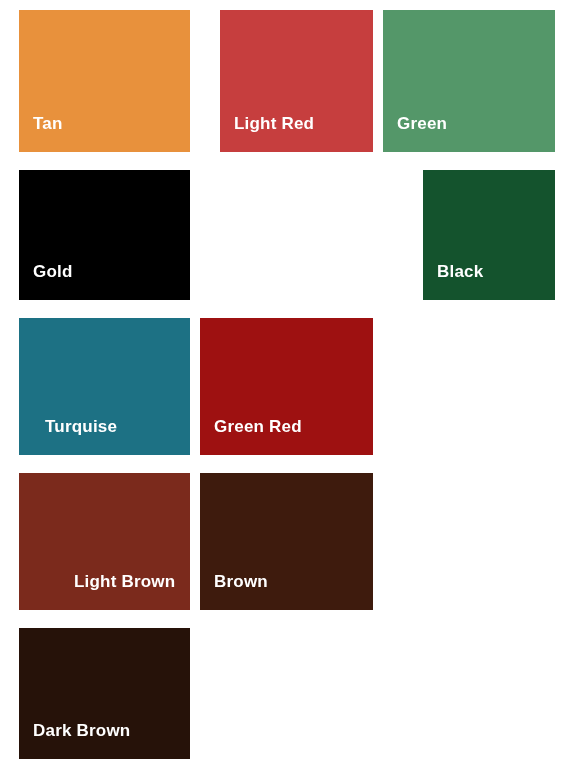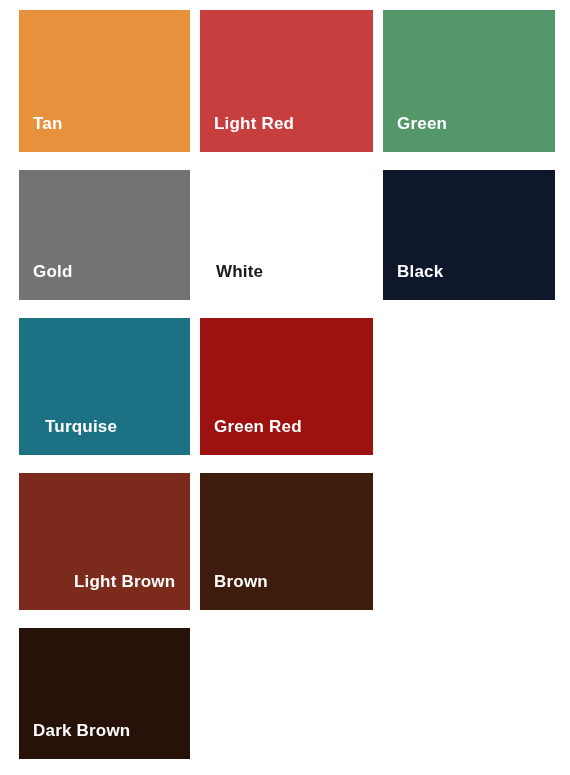--- a/index.html
+++ b/index.html
@@ -51,33 +51,30 @@
     padding-left: 16px;
   }
 </style>
 </head>
 <body>
 
 <div id="palette-grid">
     <div class="swatch" style="grid-area: 1 / 1; background: rgb(232, 145, 60);">
       <span class="swatch-label" style="color: rgb(255, 255, 255);">Tan</span>
     </div>
-    <div class="swatch" style="grid-area: 1 / 2; background: rgb(198, 62, 62);">
+    <div class="swatch" style="grid-area: 1 / 2; background: rgb(198, 62, 62); margin-left: 20px;">
       <span class="swatch-label" style="color: rgb(255, 255, 255);">Light Red</span>
     </div>
     <div class="swatch" style="grid-area: 1 / 3; background: rgb(84, 151, 105);">
       <span class="swatch-label" style="color: rgb(255, 255, 255);">Green</span>
     </div>
-    <div class="swatch" style="grid-area: 2 / 1; background: #737373;">
+    <div class="swatch" style="grid-area: 2 / 1; background: #000000;">
       <span class="swatch-label" style="color: rgb(255, 255, 255);">Gold</span>
     </div>
-    <div class="swatch is-empty" style="grid-area: 2 / 2;">
-      <span class="swatch-label" style="color: rgb(26, 26, 26);">White</span>
-    </div>
-    <div class="swatch" style="grid-area: 2 / 3; background: #0f172a;">
+    <div class="swatch" style="grid-area: 2 / 3; background: #14532d; margin-left: 40px;">
       <span class="swatch-label" style="color: rgb(255, 255, 255);">Black</span>
     </div>
     <div class="swatch" style="grid-area: 3 / 1; background: rgb(29, 113, 132); padding-left: 12px;">
       <span class="swatch-label" style="color: rgb(255, 255, 255);">Turquise</span>
     </div>
     <div class="swatch" style="grid-area: 3 / 2; background: rgb(158, 17, 17);">
       <span class="swatch-label" style="color: rgb(255, 255, 255);">Green Red</span>
     </div>
     <div class="swatch" style="grid-area: 4 / 1; background: rgb(123, 42, 28);">
       <span class="swatch-label" style="color: rgb(255, 255, 255); margin-left: 41px;">Light Brown</span>

